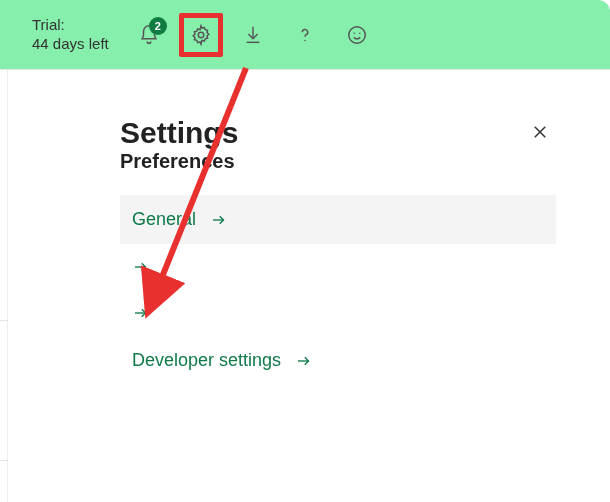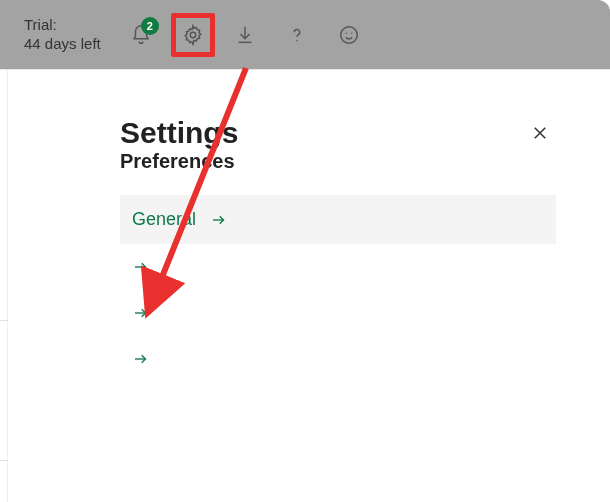--- a/index.html
+++ b/index.html
@@ -6,25 +6,25 @@
     body {
       font-family: "Segoe UI", -apple-system, sans-serif;
       width: 610px;
       height: 502px;
       background: #fff;
       position: relative;
       overflow: hidden;
     }
     .topbar {
       height: 70px;
-      background: #a3a3a3;
+      background: #86efac;
       border-top-right-radius: 12px;
       display: flex;
       align-items: center;
-      padding: 0 18px 0 24px;
+      padding: 0 18px 0 32px;
       gap: 8px;
       border-bottom: 1px solid #e8e8e8;
     }
     .trial {
       color: #333;
       font-size: 15px;
       line-height: 1.25;
       margin-right: 10px;
     }
     .icon-btn {
@@ -63,21 +63,21 @@
       top: 88px;
       left: 86px;
       right: 20px;
       bottom: 0;
       background: #fff;
       padding: 28px 34px 0 34px;
     }
     .panel-head {
       display: flex;
       justify-content: space-between;
-      align-items: center;
+      align-items: flex-start;
     }
     .panel-title {
       font-size: 30px;
       font-weight: 600;
       color: #222;
     }
     .close-btn {
       width: 32px;
       height: 32px;
       display: flex;
@@ -206,20 +206,21 @@
   </div>
 
   <div class="row">
     <svg class="arrow" viewBox="0 0 24 24">
         <path d="M4 12h14"></path>
         <path d="M13 7l5 5-5 5"></path>
       </svg>
   </div>
 
   <div class="row">
+    <span class="lbl">Developer settings</span>
     <svg class="arrow" viewBox="0 0 24 24">
         <path d="M4 12h14"></path>
         <path d="M13 7l5 5-5 5"></path>
       </svg>
   </div>
 </div>
 
 <svg class="annotation-arrow" width="610" height="502">
   <defs>
     <marker id="ah" markerWidth="8" markerHeight="8" refX="5" refY="4" orient="auto">

